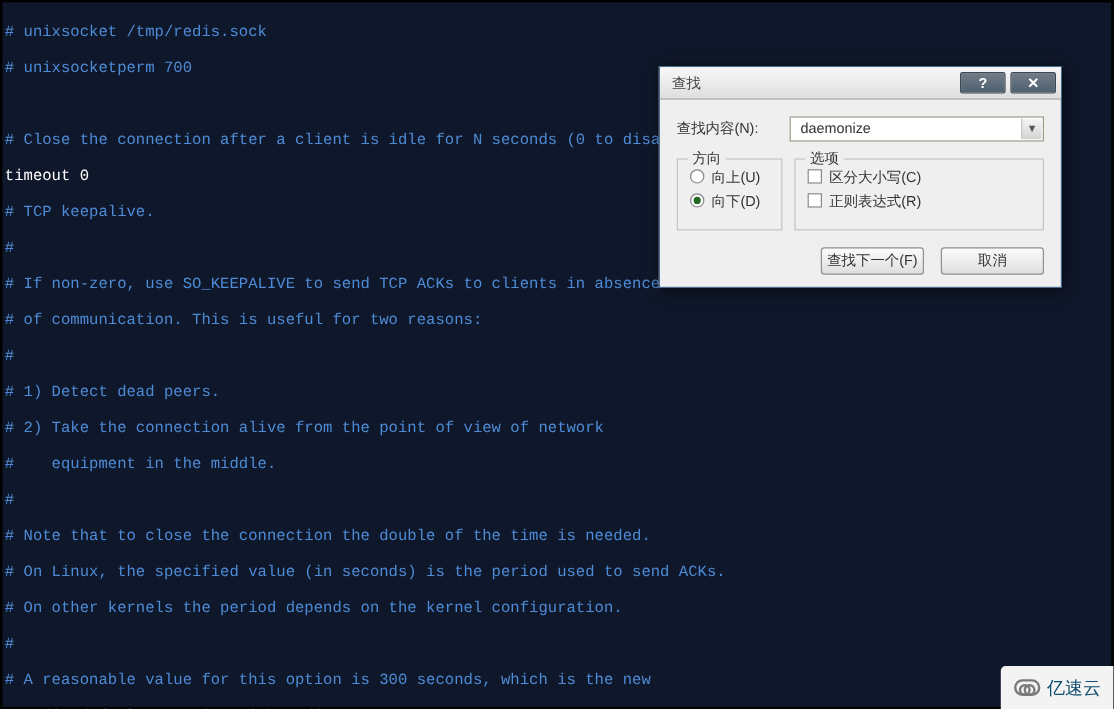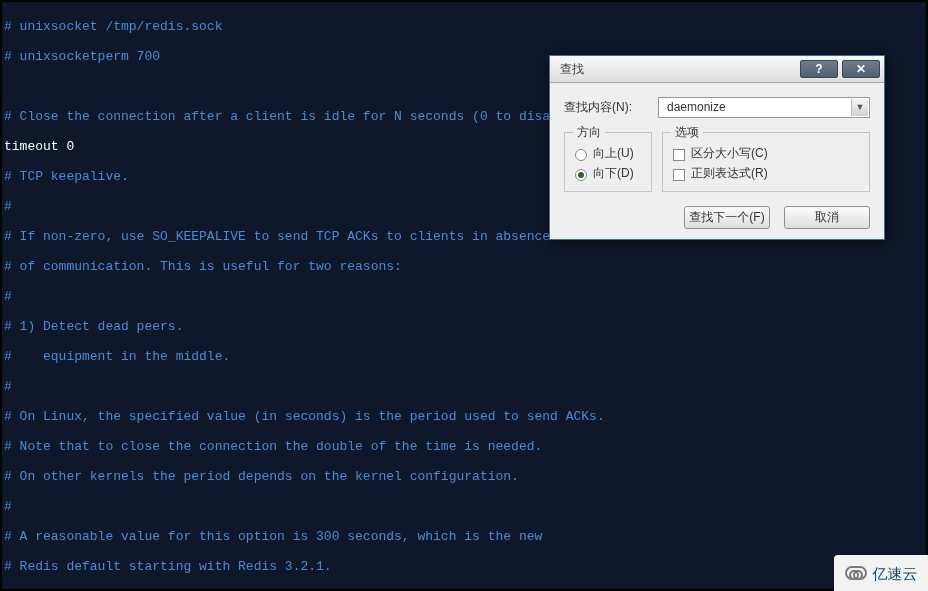--- a/index.html
+++ b/index.html
@@ -79,21 +79,21 @@
   border: 1px solid #c4c4c4;
   padding: 8px 10px 10px 10px;
   position: relative;
 }
 .group-title {
   position: absolute; top: -8px; left: 8px;
   background: #efefef; padding: 0 4px;
 }
 .group.dir { width: 88px; }
 .group.opt { flex: 1; }
-.opt-row { display: flex; align-items: flex-end; height: 20px; gap: 6px; }
+.opt-row { display: flex; align-items: flex-start; height: 20px; gap: 6px; }
 .radio, .chk {
   width: 12px; height: 12px;
   border: 1px solid #888;
   background: #fff;
   display: inline-block;
 }
 .radio { border-radius: 50%; position: relative; }
 .radio.sel::after {
   content: ""; position: absolute; left: 2px; top: 2px;
   width: 6px; height: 6px; border-radius: 50%;
@@ -141,24 +141,25 @@
 <div class="line comment"># unixsocketperm 700</div>
 <div class="line"></div>
 <div class="line comment"># Close the connection after a client is idle for N seconds (0 to disable)</div>
 <div class="line plain">timeout 0</div>
 <div class="line comment"># TCP keepalive.</div>
 <div class="line comment">#</div>
 <div class="line comment"># If non-zero, use SO_KEEPALIVE to send TCP ACKs to clients in absence</div>
 <div class="line comment"># of communication. This is useful for two reasons:</div>
 <div class="line comment">#</div>
 <div class="line comment"># 1) Detect dead peers.</div>
+<div class="line comment"># 2) Take the connection alive from the point of view of network</div>
 <div class="line comment">#    equipment in the middle.</div>
 <div class="line comment">#</div>
+<div class="line comment"># Note that to close the connection the double of the time is needed.</div>
 <div class="line comment"># On Linux, the specified value (in seconds) is the period used to send ACKs.</div>
-<div class="line comment"># Note that to close the connection the double of the time is needed.</div>
 <div class="line comment"># On other kernels the period depends on the kernel configuration.</div>
 <div class="line comment">#</div>
 <div class="line comment"># A reasonable value for this option is 300 seconds, which is the new</div>
 <div class="line comment"># Redis default starting with Redis 3.2.1.</div>
 
 
 
 
 
 

